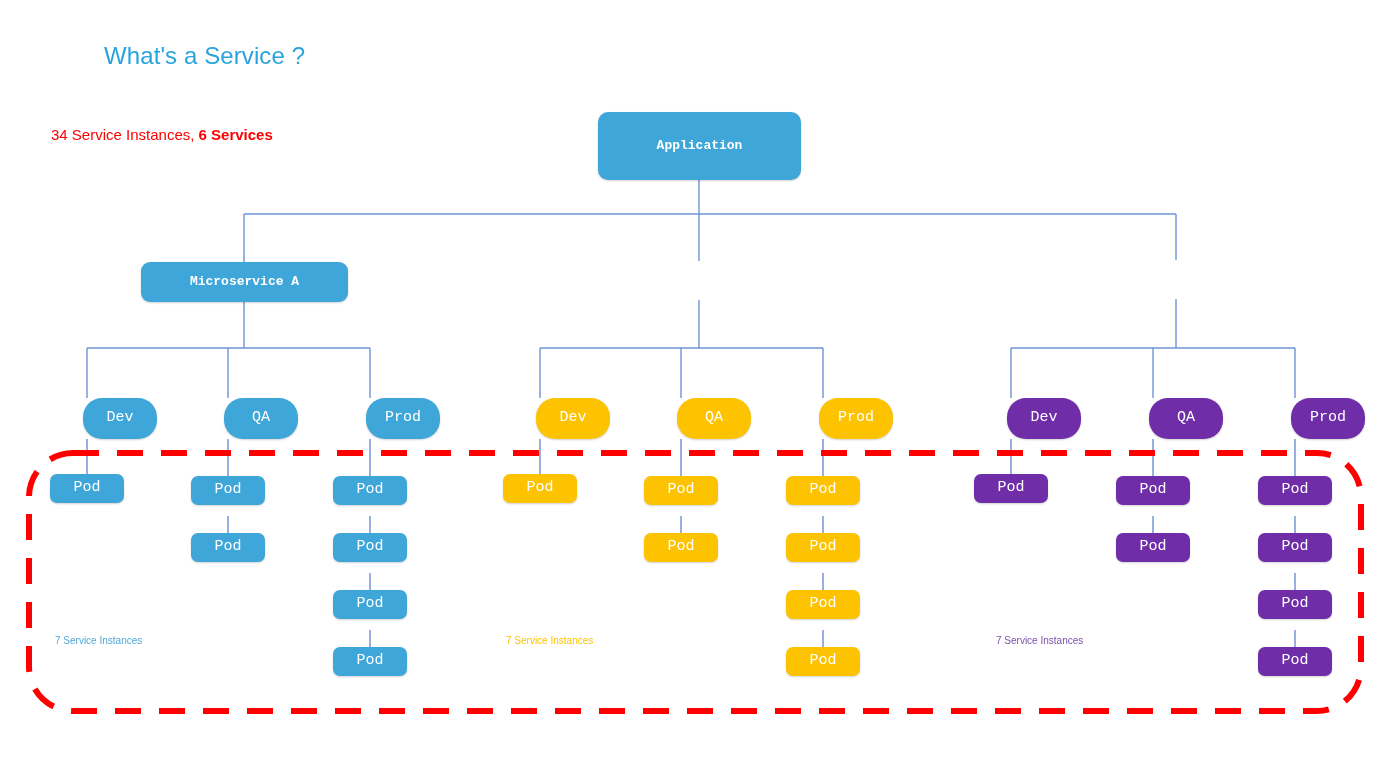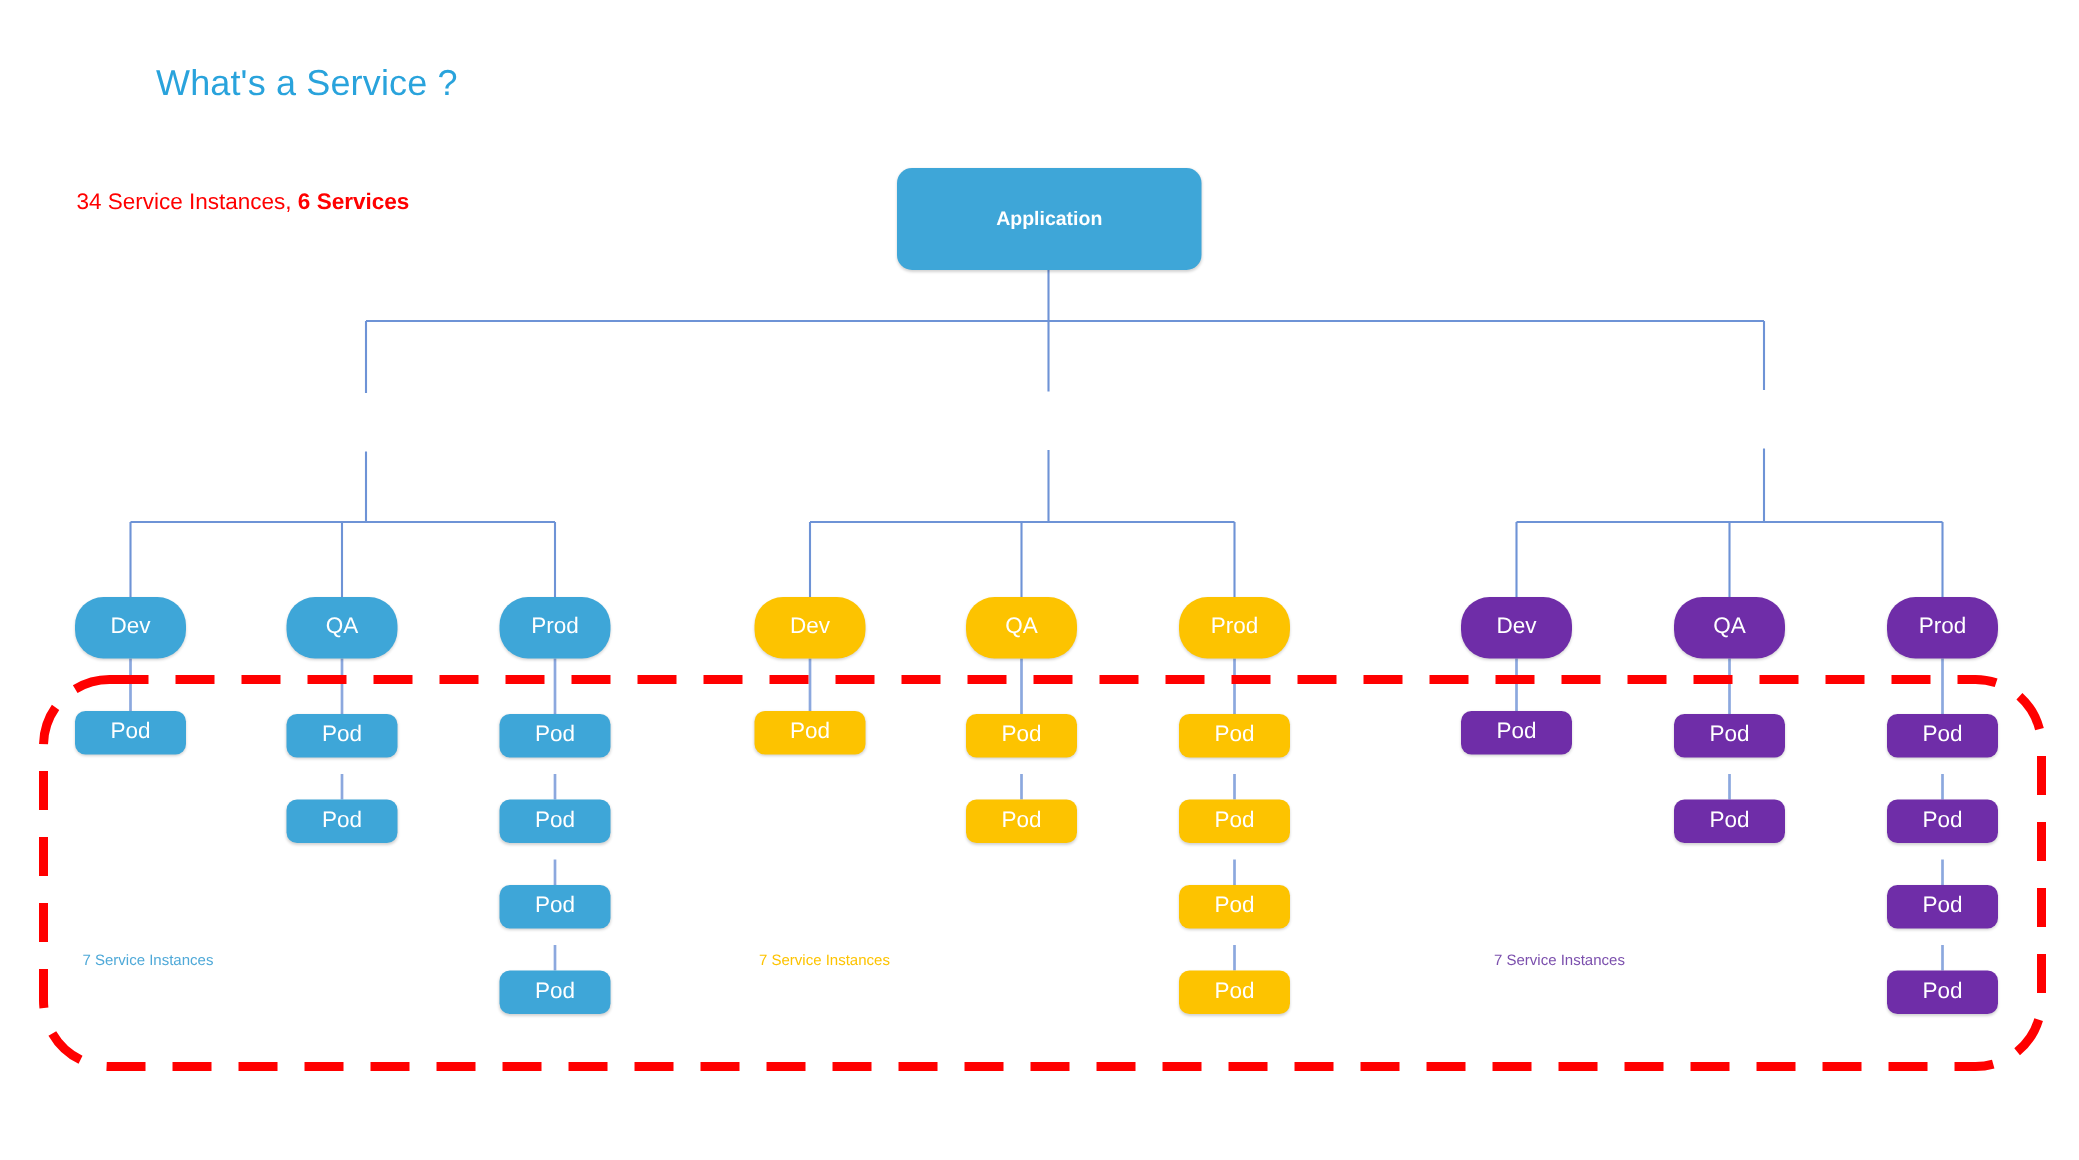--- a/index.html
+++ b/index.html
@@ -49,40 +49,42 @@
     position: absolute;
     box-sizing: border-box;
     display: flex;
     align-items: center;
     justify-content: center;
     color: #ffffff;
     text-align: center;
     line-height: 1.1;
     border-radius: 8px;
     box-shadow: 0 1px 2px rgba(0,0,0,0.18);
+    font-family: Liberation Mono, monospace;
   }
   .node.app {
     width: 203px;
     height: 68px;
     border-radius: 10px;
     font-size: 13px;
     font-weight: bold;
   }
   .node.ms {
     width: 207px;
     height: 40px;
     border-radius: 9px;
     font-size: 13px;
     font-weight: bold;
   }
   .node.env {
     width: 74px;
     height: 41px;
     border-radius: 19px;
     font-size: 15px;
+    margin-left: 33px;
   }
   .node.pod {
     width: 74px;
     height: 29px;
     border-radius: 7px;
     font-size: 15px;
   }
   .fill-blue   { background: #3EA6D8; }
   .fill-yellow { background: #FDC300; }
   .fill-purple { background: #6F2DA8; }
@@ -162,20 +164,21 @@
   </svg>
 
   <div class="title">What's a Service ?</div>
 
   <div class="count-note">
     <span>34 Service Instances, </span><span class="strong">6 Services</span>
   </div>
 
   <div class="node app fill-blue" style="left:598px; top:112px;">Application</div>
 
+  <div class="node ms fill-blue" style="left:141px; top:262px;">Microservice A</div>
 
   <div class="node env fill-blue" style="left:50px; top:398px;">Dev</div>
   <div class="node env fill-blue" style="left:191px; top:398px;">QA</div>
   <div class="node env fill-blue" style="left:333px; top:398px;">Prod</div>
 
   <div class="node pod fill-blue" style="left:50px; top:474px;">Pod</div>
 
   <div class="node pod fill-blue" style="left:191px; top:476px;">Pod</div>
   <div class="node pod fill-blue" style="left:191px; top:533px;">Pod</div>
 

